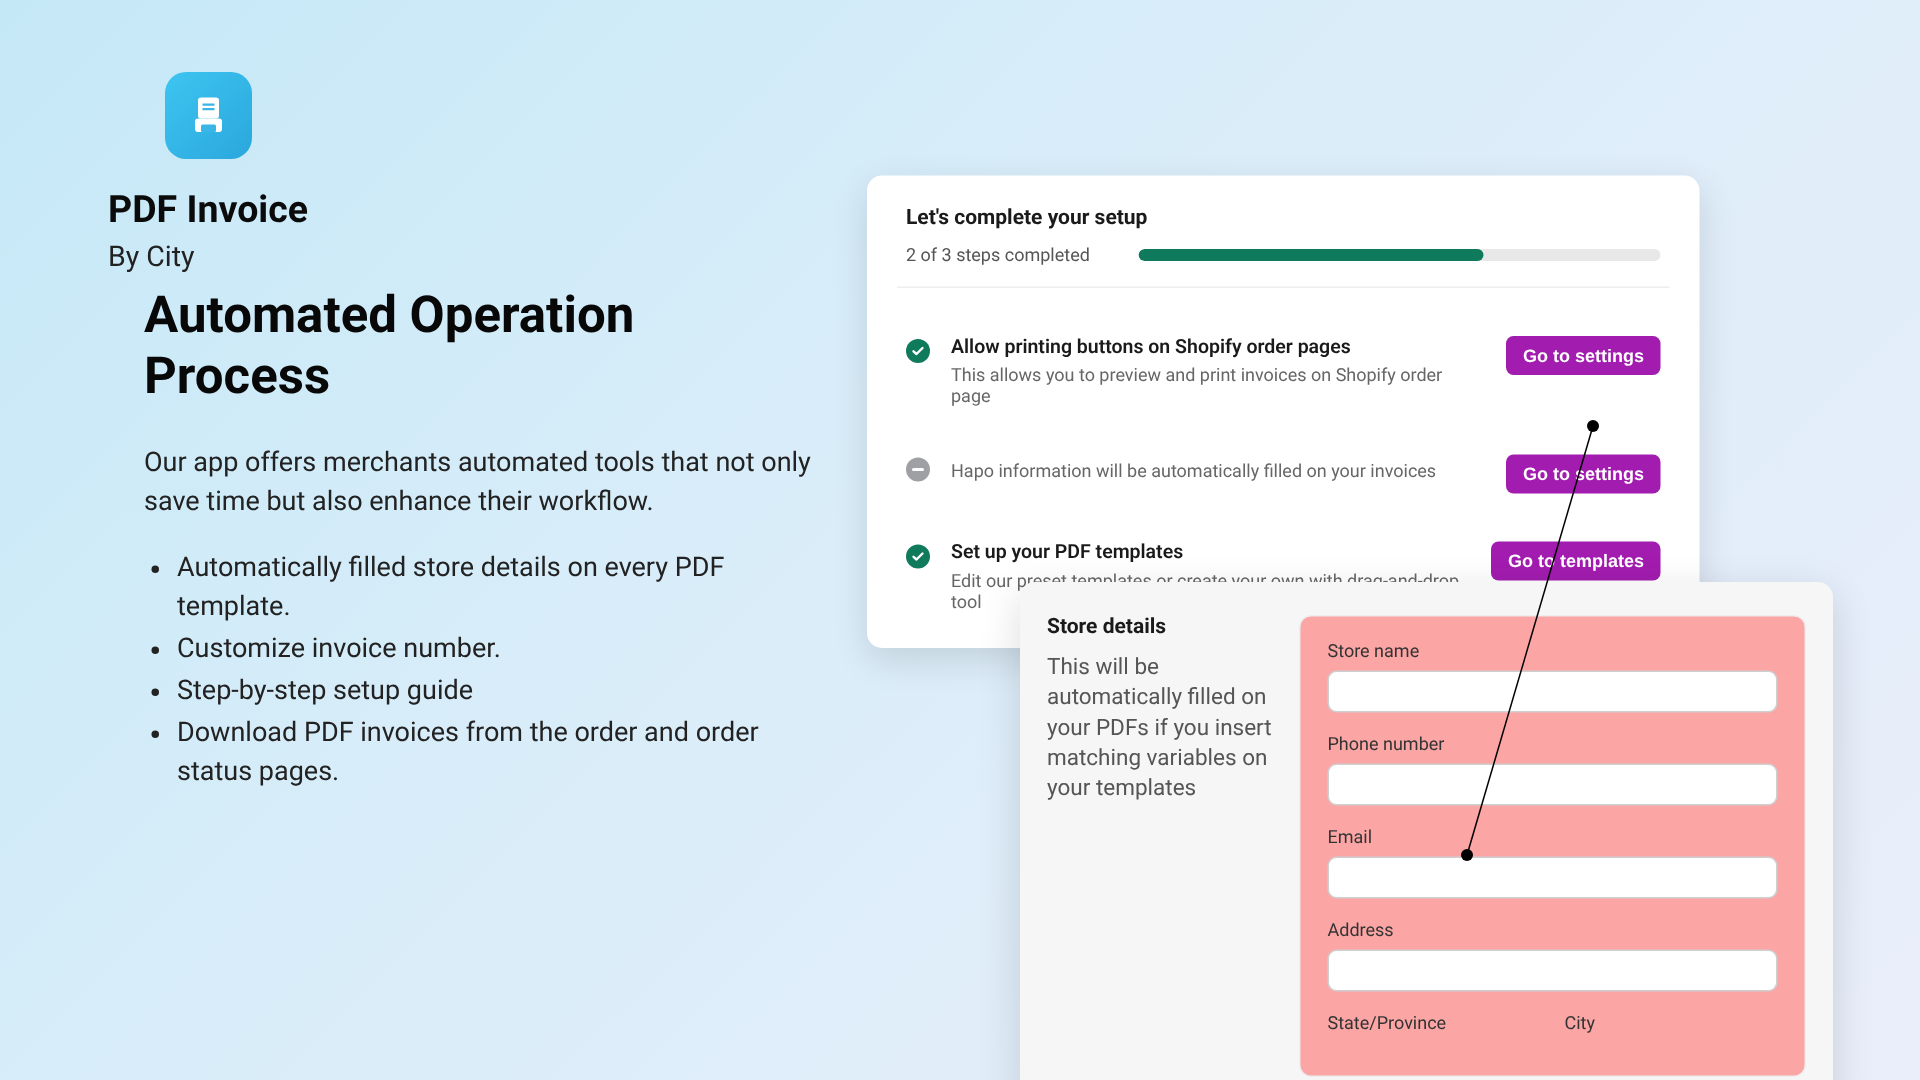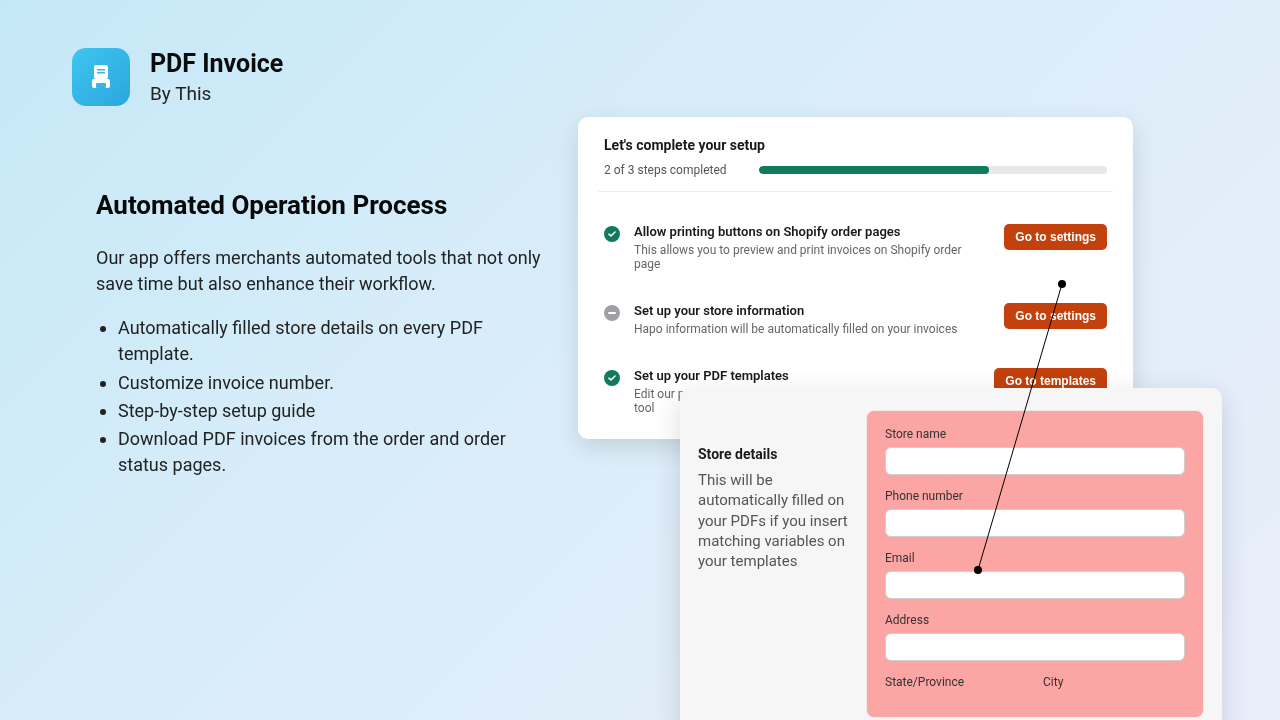--- a/index.html
+++ b/index.html
@@ -11,39 +11,40 @@
   overflow: hidden;
   position: relative;
 }
 .header {
   position: absolute;
   top: 48px;
   left: 72px;
   display: flex;
   align-items: center;
   gap: 20px;
+  flex-direction: column;
 }
 .app-icon {
   width: 58px;
   height: 58px;
   border-radius: 14px;
   background: linear-gradient(135deg, #3ec5f0, #2aa7dd);
   display: flex;
   align-items: center;
   justify-content: center;
 }
 .app-title { font-size: 25px; font-weight: 700; color: #0b0b0b; }
 .app-by { font-size: 19px; color: #222; margin-top: 4px; }
 .left-col {
   position: absolute;
   left: 96px;
   top: 190px;
   width: 450px;
 }
-.heading { font-size: 26px; font-weight: 700; color: #080808; line-height: 1.2; }
+.heading { font-size: 34px; font-weight: 700; color: #080808; line-height: 1.2; }
 .desc { font-size: 18px; color: #222; margin-top: 24px; line-height: 1.45; }
 .bullets { margin-top: 18px; padding-left: 22px; }
 .bullets li { font-size: 18px; color: #222; line-height: 1.45; margin-bottom: 2px; }
 .setup-card {
   position: absolute;
   left: 578px;
   top: 117px;
   width: 555px;
   background: #fff;
   border-radius: 10px;
@@ -62,37 +63,37 @@
   display: flex; align-items: center; justify-content: center; margin-top: 2px;
 }
 .status-done { background: #0f7a5c; }
 .status-done svg { width: 10px; height: 10px; }
 .status-pending { background: #9ea0a3; }
 .status-pending::after { content: ""; width: 8px; height: 2px; background: #fff; border-radius: 1px; }
 .step-body { flex: 1; }
 .step-title { font-size: 13px; font-weight: 600; color: #1a1a1a; }
 .step-sub { font-size: 12px; color: #666; margin-top: 4px; }
 .step-btn {
-  background: #c2410c; color: #fff; border: none; border-radius: 5px;
+  background: #a21caf; color: #fff; border: none; border-radius: 5px;
   font-size: 12px; font-weight: 600; padding: 6px 11px; cursor: pointer;
   white-space: nowrap; align-self: flex-start;
 }
 .details-card {
   position: absolute;
   left: 680px;
   top: 388px;
   width: 542px;
   background: #f6f6f6;
   border-radius: 10px;
   box-shadow: 0 8px 28px rgba(0,0,0,0.14);
   padding: 22px 18px;
   display: flex;
   gap: 18px;
 }
-.details-side { width: 150px; margin-top: 36px; }
+.details-side { width: 150px; }
 .details-title { font-size: 14px; font-weight: 700; color: #1a1a1a; }
 .details-hint { font-size: 15px; color: #555; margin-top: 8px; line-height: 1.35; }
 .details-form {
   flex: 1;
   background: #fca5a5;
   border-radius: 8px;
   border: 1px solid #eee;
   padding: 16px 18px 8px 18px;
 }
 .field { margin-bottom: 14px; }
@@ -121,21 +122,21 @@
     <svg width="32" height="32" viewBox="0 0 32 32">
       <rect x="9" y="4" width="14" height="14" rx="2" fill="#fff"></rect>
       <rect x="12" y="8" width="8" height="1.5" fill="#3ab6e6"></rect>
       <rect x="12" y="11" width="8" height="1.5" fill="#3ab6e6"></rect>
       <rect x="7" y="18" width="18" height="9" rx="2" fill="#fff"></rect>
       <rect x="11" y="22" width="10" height="5" rx="1" fill="#3ab6e6"></rect>
     </svg>
   </div>
   <div>
     <div class="app-title">PDF Invoice</div>
-    <div class="app-by">By This</div>
+    <div class="app-by">By City</div>
   </div>
 </div>
 
 <div class="left-col">
   <h1 class="heading">Automated Operation Process</h1>
   <p class="desc">Our app offers merchants automated tools that not only save time but also enhance their workflow.</p>
   <ul class="bullets">
     <li>Automatically filled store details on every PDF template.</li>
     <li>Customize invoice number.</li>
     <li>Step-by-step setup guide</li>
@@ -162,21 +163,20 @@
     <div class="step-body">
       <div class="step-title">Allow printing buttons on Shopify order pages</div>
       <div class="step-sub">This allows you to preview and print invoices on Shopify order page</div>
     </div>
     <button class="step-btn">Go to settings</button>
   </div>
 
   <div class="step-row">
     <div class="status-circle status-pending"></div>
     <div class="step-body">
-      <div class="step-title">Set up your store information</div>
       <div class="step-sub">Hapo information will be automatically filled on your invoices</div>
     </div>
     <button class="step-btn">Go to settings</button>
   </div>
 
   <div class="step-row">
     <div class="status-circle status-done">
       <svg viewBox="0 0 10 10">
           <path d="M2 5.2 L4 7 L8 3" stroke="#fff" stroke-width="1.6" fill="none" stroke-linecap="round" stroke-linejoin="round"></path>
         </svg>

